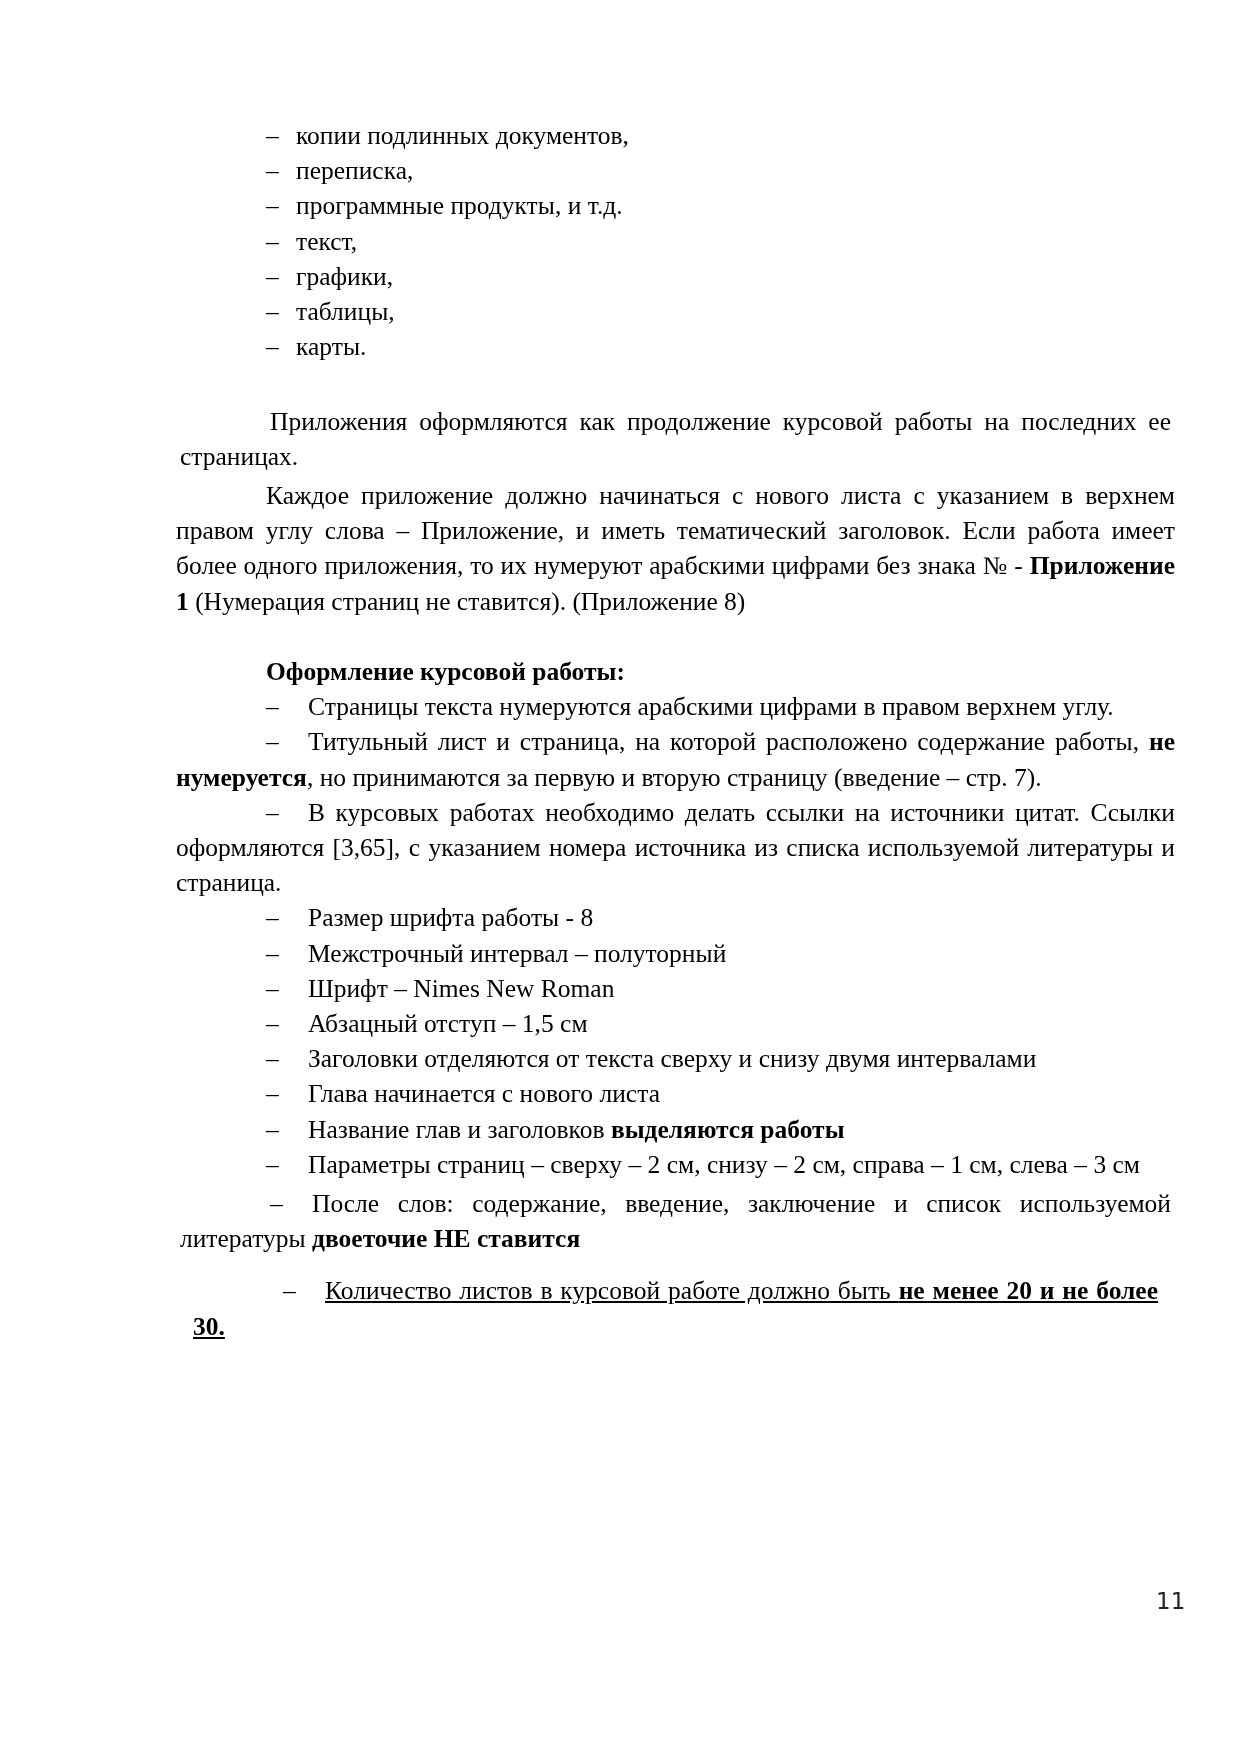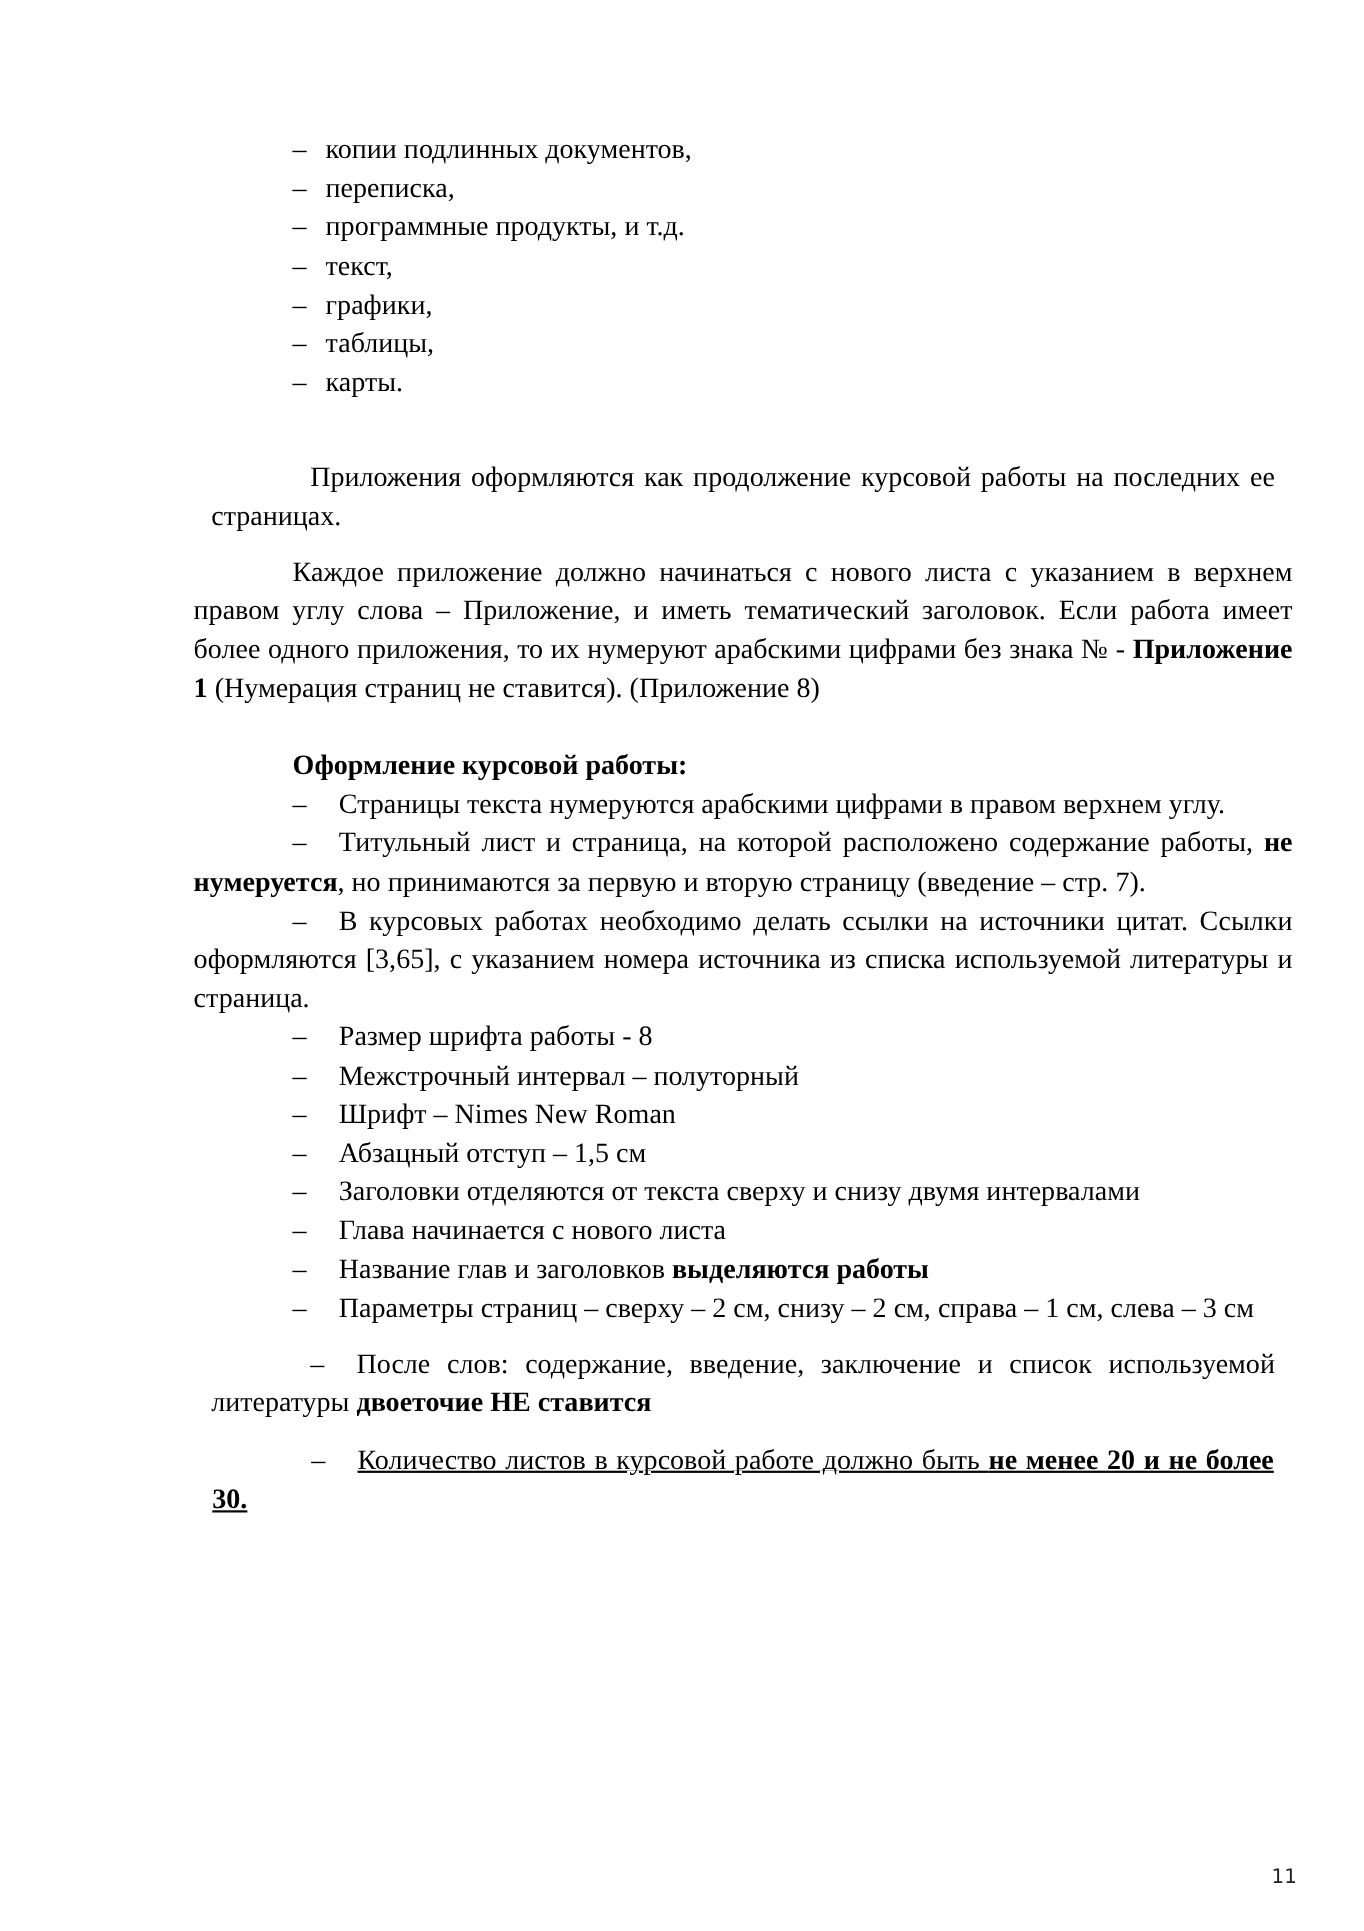--- a/index.html
+++ b/index.html
@@ -13,58 +13,58 @@
     .li { padding-left: 90px; position: relative; }
     .li .dash { position: absolute; left: 90px; }
     .li .txt { margin-left: 30px; }
     .li2 { text-indent: 90px; text-align: justify; text-align-last: left; }
     .li2 .dash { display: inline-block; width: 42px; text-indent: 0; }
     .bold { font-weight: bold; }
     .head { padding-left: 90px; font-weight: bold; }
     .para { text-indent: 90px; text-align: justify; text-align-last: left; }
     .gap { height: 35.2px; }
     .pagenum {
-      position: absolute; left: 1156px; top: 1696px;
-      font-family: "DejaVu Sans", sans-serif; font-size: 18px; color: #222;
+      position: absolute; left: 1156px; top: 1588px;
+      font-family: "DejaVu Sans", sans-serif; font-size: 23px; color: #222;
     }
   </style>
 </head>
 <body>
 
 <div class="page">
 
   <div class="line li"><span class="dash">–</span><span class="txt">копии подлинных документов,</span></div>
   <div class="line li"><span class="dash">–</span><span class="txt">переписка,</span></div>
   <div class="line li"><span class="dash">–</span><span class="txt">программные продукты, и т.д.</span></div>
 
   <div class="line li"><span class="dash">–</span><span class="txt">текст,</span></div>
   <div class="line li"><span class="dash">–</span><span class="txt">графики,</span></div>
   <div class="line li"><span class="dash">–</span><span class="txt">таблицы,</span></div>
   <div class="line li"><span class="dash">–</span><span class="txt">карты.</span></div>
 
   <div class="gap"></div>
 
-  <p class="para" style="margin:16px;">Приложения оформляются как продолжение курсовой работы на последних ее страницах.</p>
+  <p class="para" style="margin:4px;">Приложения оформляются как продолжение курсовой работы на последних ее страницах.</p>
   <p class="para" style="margin:0;"><span>Каждое приложение должно начинаться с нового листа с указанием в верхнем правом углу слова – Приложение, и иметь тематический заголовок. Если работа имеет более одного приложения, то их нумеруют арабскими цифрами без знака № - </span><span class="bold">Приложение 1</span><span> (Нумерация страниц не ставится). (Приложение 8)</span></p>
 
   <div class="gap"></div>
 
   <div class="line head">Оформление курсовой работы:</div>
 
   <p class="li2" style="margin:0;"><span class="dash">–</span><span>Страницы текста нумеруются арабскими цифрами в правом верхнем углу.</span></p>
   <p class="li2" style="margin:0;"><span class="dash">–</span><span>Титульный лист и страница, на которой расположено содержание работы, </span><span class="bold">не нумеруется</span><span>, но принимаются за первую и вторую страницу (введение – стр. 7).</span></p>
   <p class="li2" style="margin:0;"><span class="dash">–</span><span>В курсовых работах необходимо делать ссылки на источники цитат. Ссылки оформляются [3,65], с указанием номера источника из списка используемой литературы и страница.</span></p>
 
   <div class="line li2"><span class="dash">–</span><span>Размер шрифта работы - 8</span></div>
   <div class="line li2"><span class="dash">–</span><span>Межстрочный интервал – полуторный</span></div>
   <div class="line li2"><span class="dash">–</span><span>Шрифт – Nimes New Roman</span></div>
   <div class="line li2"><span class="dash">–</span><span>Абзацный отступ – 1,5 см</span></div>
   <div class="line li2"><span class="dash">–</span><span>Заголовки отделяются от текста сверху и снизу двумя интервалами</span></div>
   <div class="line li2"><span class="dash">–</span><span>Глава начинается с нового листа</span></div>
   <div class="line li2"><span class="dash">–</span><span>Название глав и заголовков </span><span class="bold">выделяются работы</span></div>
 
   <p class="li2" style="margin:0;"><span class="dash">–</span><span>Параметры страниц – сверху – 2 см, снизу – 2 см, справа – 1 см, слева – 3 см</span></p>
-  <p class="li2" style="margin:16px;"><span class="dash">–</span><span>После слов: содержание, введение, заключение и список используемой литературы </span><span class="bold">двоеточие НЕ ставится</span></p>
+  <p class="li2" style="margin:4px;"><span class="dash">–</span><span>После слов: содержание, введение, заключение и список используемой литературы </span><span class="bold">двоеточие НЕ ставится</span></p>
   <p class="li2" style="margin:17px;text-decoration:underline;"><span class="dash">–</span><span>Количество листов в курсовой работе должно быть </span><span class="bold">не менее 20 и не более 30.</span></p>
 
 </div>
 
 <div class="pagenum">11</div>
 
 </body></html>

